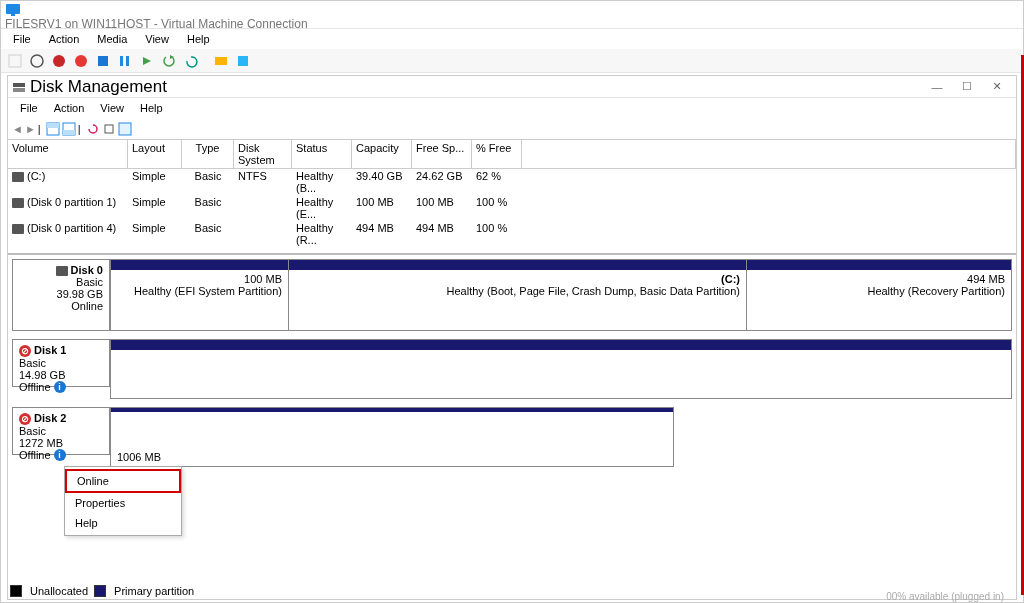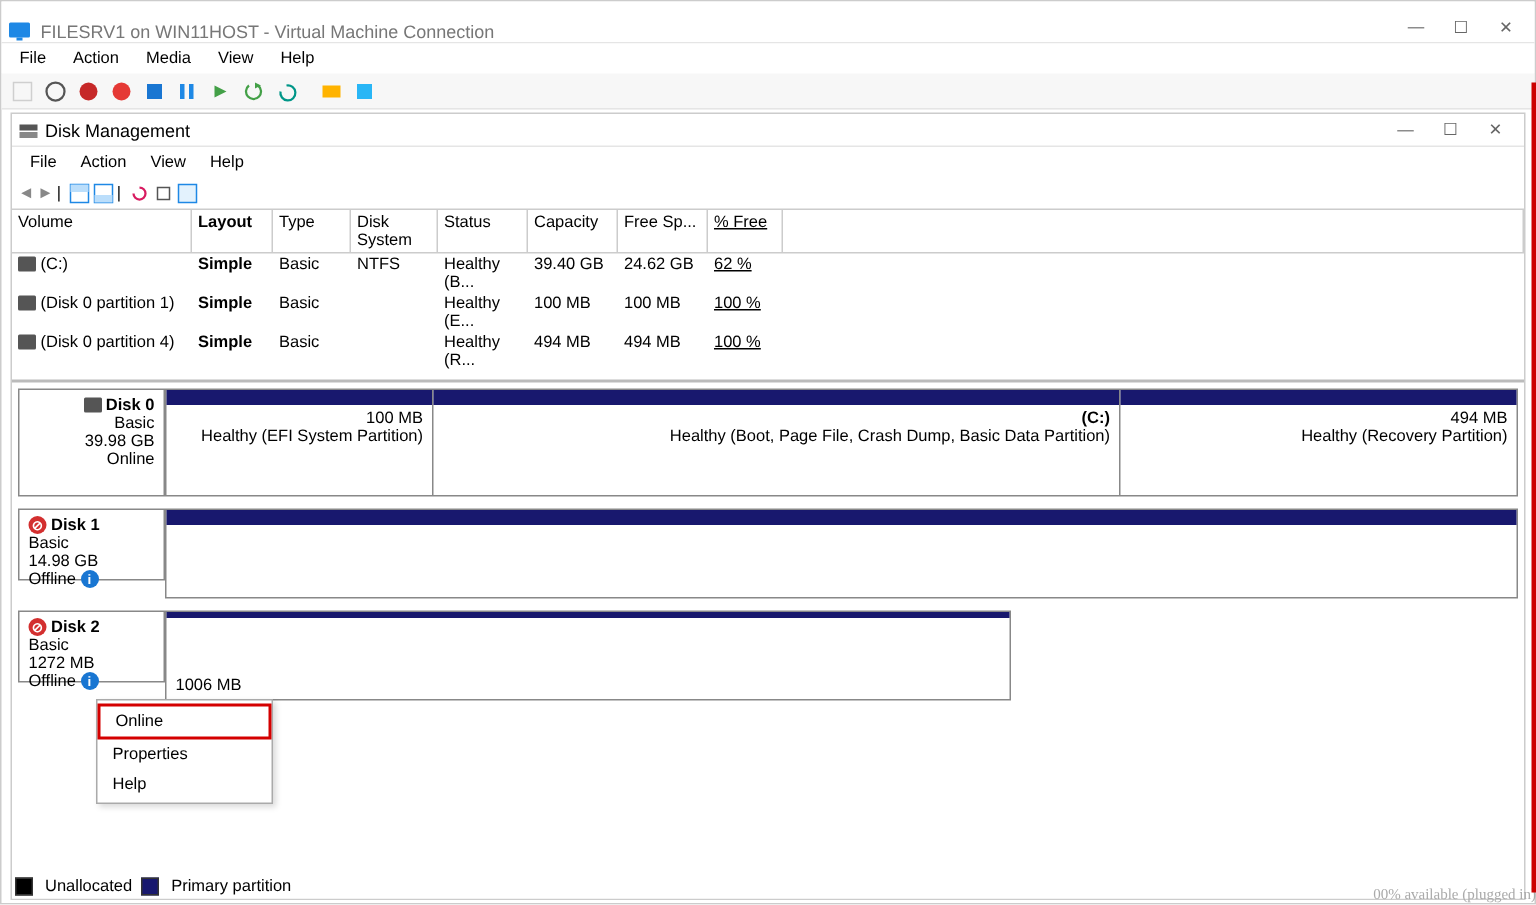--- a/index.html
+++ b/index.html
@@ -1,66 +1,66 @@
 <!DOCTYPE html>
 <html><head>
 <meta charset="utf-8">
 <style>
 * { box-sizing: border-box; margin: 0; padding: 0; font-family: "Segoe UI", Tahoma, sans-serif; font-size: 11px; }
 body { background: #f0f0f0; width: 1024px; height: 603px; overflow: hidden; position: relative; }
 .outer-window { width: 1024px; height: 603px; background: #fff; border: 1px solid #ccc; display: flex; flex-direction: column; }
-.titlebar { height: 28px; display: flex; align-items: flex-end; padding: 0 4px; border-bottom: 1px solid #e5e5e5; background: #fff; }
+.titlebar { height: 28px; display: flex; align-items: flex-start; padding: 0 4px; border-bottom: 1px solid #e5e5e5; background: #fff; flex-direction: column; }
 .titlebar .icon { width: 16px; height: 16px; margin-right: 6px; }
 .titlebar .title { flex: 1; color: #777; font-size: 12px; }
 .win-controls { display: flex; }
 .win-controls .btn { width: 30px; height: 20px; display: flex; align-items: center; justify-content: center; color: #666; }
 .menubar { height: 20px; display: flex; align-items: center; padding: 0 4px; gap: 2px; background: #fff; }
 .menubar .item { padding: 2px 8px; cursor: default; }
 .toolbar { height: 24px; display: flex; align-items: center; padding: 0 4px; gap: 2px; border-bottom: 1px solid #e5e5e5; background: #f7f7f7; }
 .toolbar .tb { width: 20px; height: 20px; display: flex; align-items: center; justify-content: center; }
 .sep { width: 6px; }
 .inset { margin: 2px 6px; border: 1px solid #ccc; flex: 1; display: flex; flex-direction: column; background: #fff; }
 .inset-header { height: 22px; display: flex; align-items: center; justify-content: space-between; padding: 0 4px; border-bottom: 1px solid #e5e5e5; }
 .inset-header .left { display: flex; align-items: center; gap: 4px; }
-.inset-header .title { font-size: 12px; }
+.inset-header .title { font-size: 17px; }
 .inner-menubar { height: 20px; display: flex; align-items: center; padding: 0 4px; }
 .inner-menubar .item { padding: 2px 8px; }
 .inner-toolbar { height: 22px; display: flex; align-items: center; padding: 0 4px; gap: 2px; border-bottom: 1px solid #ccc; }
 .vol-table { display: flex; flex-direction: column; }
 .vol-header { display: flex; border-bottom: 1px solid #ccc; background: #fff; }
 .vol-header .col { border-right: 1px solid #ccc; padding: 2px 4px; background: #fff; font-weight: normal; }
 .vol-row { display: flex; }
 .vol-row .col { padding: 1px 4px; }
 .col.volume { width: 120px; }
-.col.layout { width: 54px; font-weight: bold; }
-.col.type { width: 52px; }
+.col.layout { width: 54px; }
+.col.type { width: 52px; text-align: center; }
 .col.fs { width: 58px; }
 .col.status { width: 60px; }
 .col.capacity { width: 60px; }
 .col.free { width: 60px; }
-.col.pctfree { width: 50px; text-decoration: underline; }
+.col.pctfree { width: 50px; }
 .disk-panel-area { flex: 1; border-top: 2px solid #bbb; margin-top: 6px; padding-top: 0; background: #fff; overflow: hidden; }
 .disk-row { display: flex; margin: 4px 4px 8px 4px; }
 .disk-left { width: 98px; border: 1px solid #888; padding: 4px 6px; background: #fff; }
 .disk-left .dname { font-weight: bold; }
 .disk-left .dstat { display: flex; align-items: flex-end; gap: 3px; }
 .disk-right { flex: 1; border: 1px solid #888; display: flex; }
 .part { display: flex; flex-direction: column; border-right: 1px solid #888; }
 .part:last-child { border-right: none; }
 .part .pbar { height: 10px; background: #18186e; }
 .part .pbody { flex: 1; padding: 3px 6px; }
 .part .pbody .pn { font-weight: bold; }
 .disk-row.compact .disk-left { height: 48px; }
 .disk-row.compact .disk-right { height: 60px; }
 .legend { position: absolute; bottom: 6px; left: 10px; display: flex; align-items: center; gap: 6px; font-size: 11px; }
 .legend .sw { width: 12px; height: 12px; display: inline-block; border: 1px solid #333; margin-right: 2px; }
 .context-menu { position: absolute; background: #fff; border: 1px solid #aaa; box-shadow: 2px 2px 4px rgba(0,0,0,.15); padding: 2px 0; z-index: 50; width: 118px; }
 .context-menu .cm-item { padding: 4px 10px; }
 .context-menu .cm-item.highlight { border: 2px solid #d40000; }
-.status-right { position: absolute; bottom: 1px; right: 0; color: #aaa; font-size: 10px; font-family: Liberation Serif, serif; }
+.status-right { position: absolute; bottom: 1px; right: 20px; color: #aaa; font-size: 10px; }
 svg { display: block; }
 .arrow-nav { color: #888; }
 .disabled { opacity: .35; }
 .diskicon { display:inline-block; width:12px;height:10px;background:#555;border-radius:1px;margin-right:3px; vertical-align:middle; }
 .infoicon { width:12px;height:12px;border-radius:50%;background:#1976d2;color:#fff;display:inline-flex;align-items:center;justify-content:center;font-size:9px;font-weight:bold; }
 .noaccess { width:12px;height:12px;border-radius:50%;background:#d32f2f;color:#fff;display:inline-flex;align-items:center;justify-content:center;font-size:9px;font-weight:bold; }
 .red-stripe { position: absolute; right: 0; top: 55px; width: 3px; height: 540px; background: #c00; }
 </style>
 </head>
 <body>

